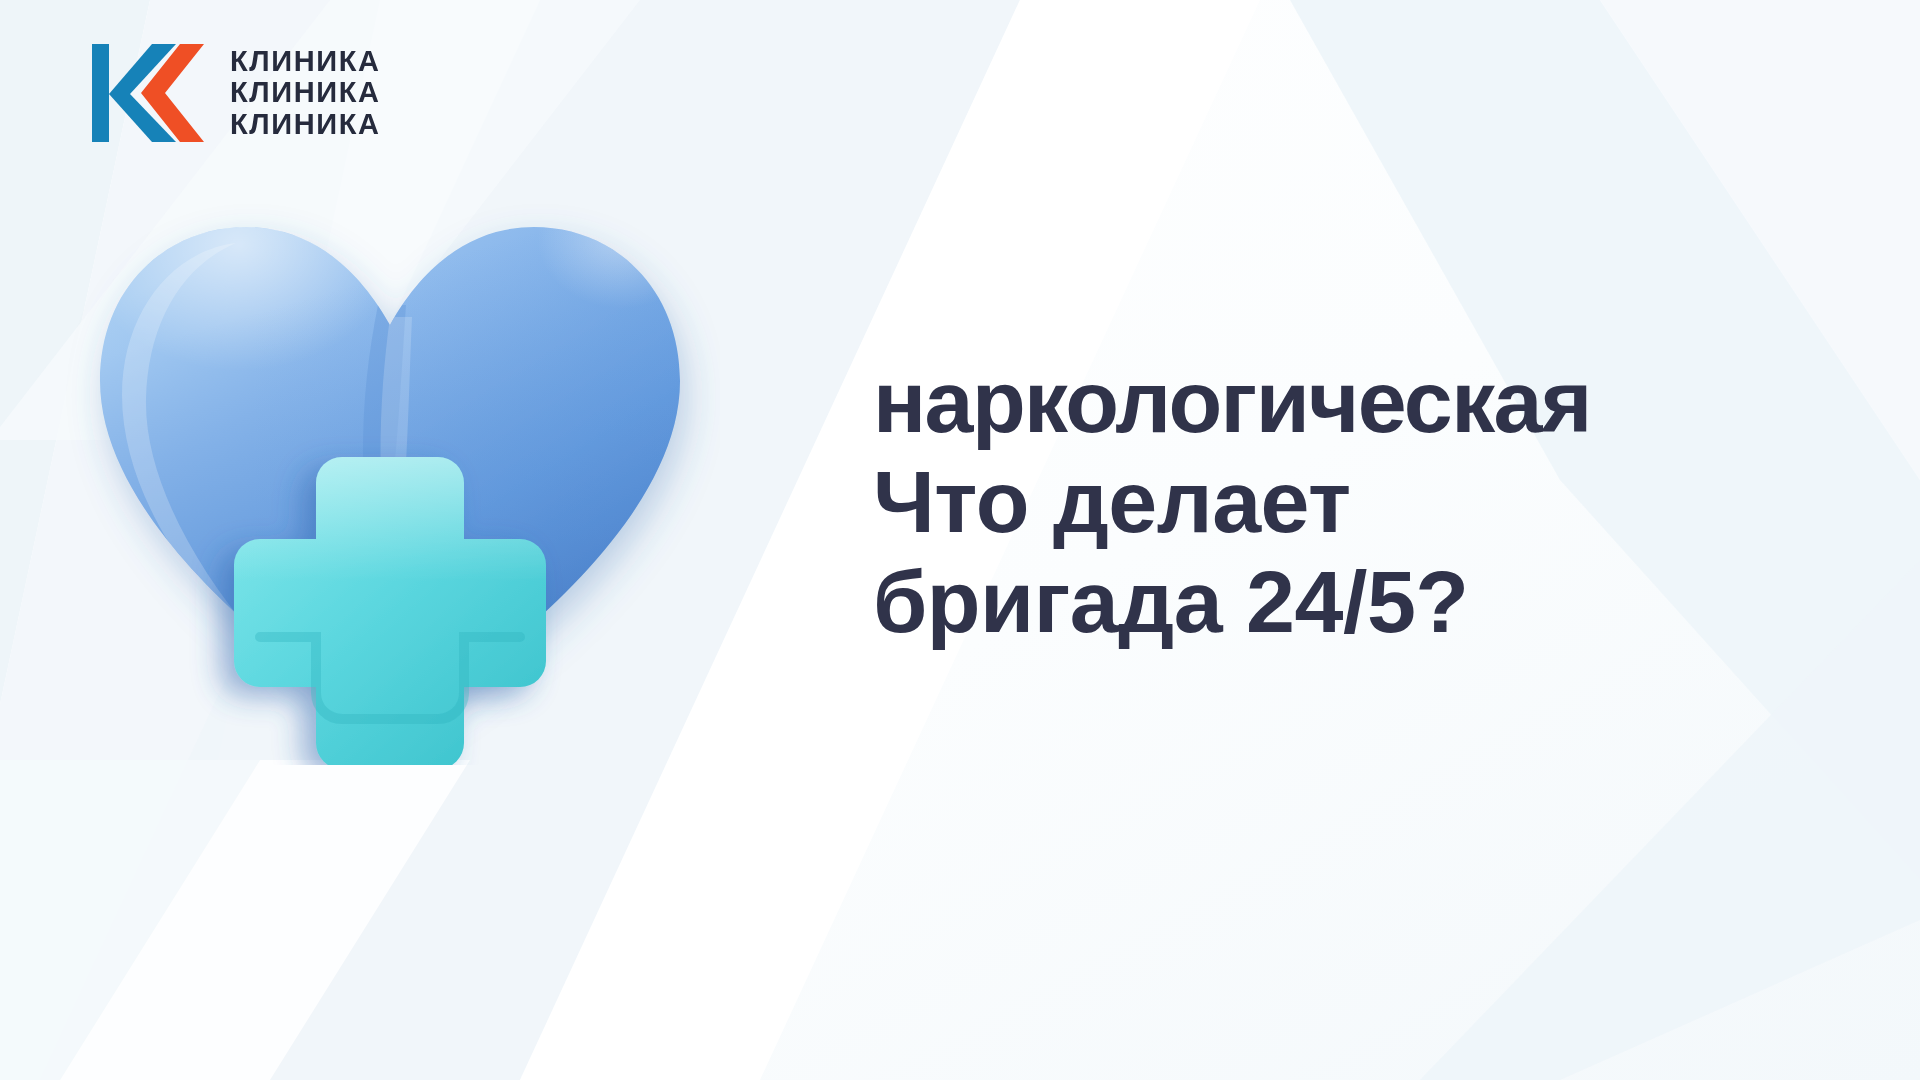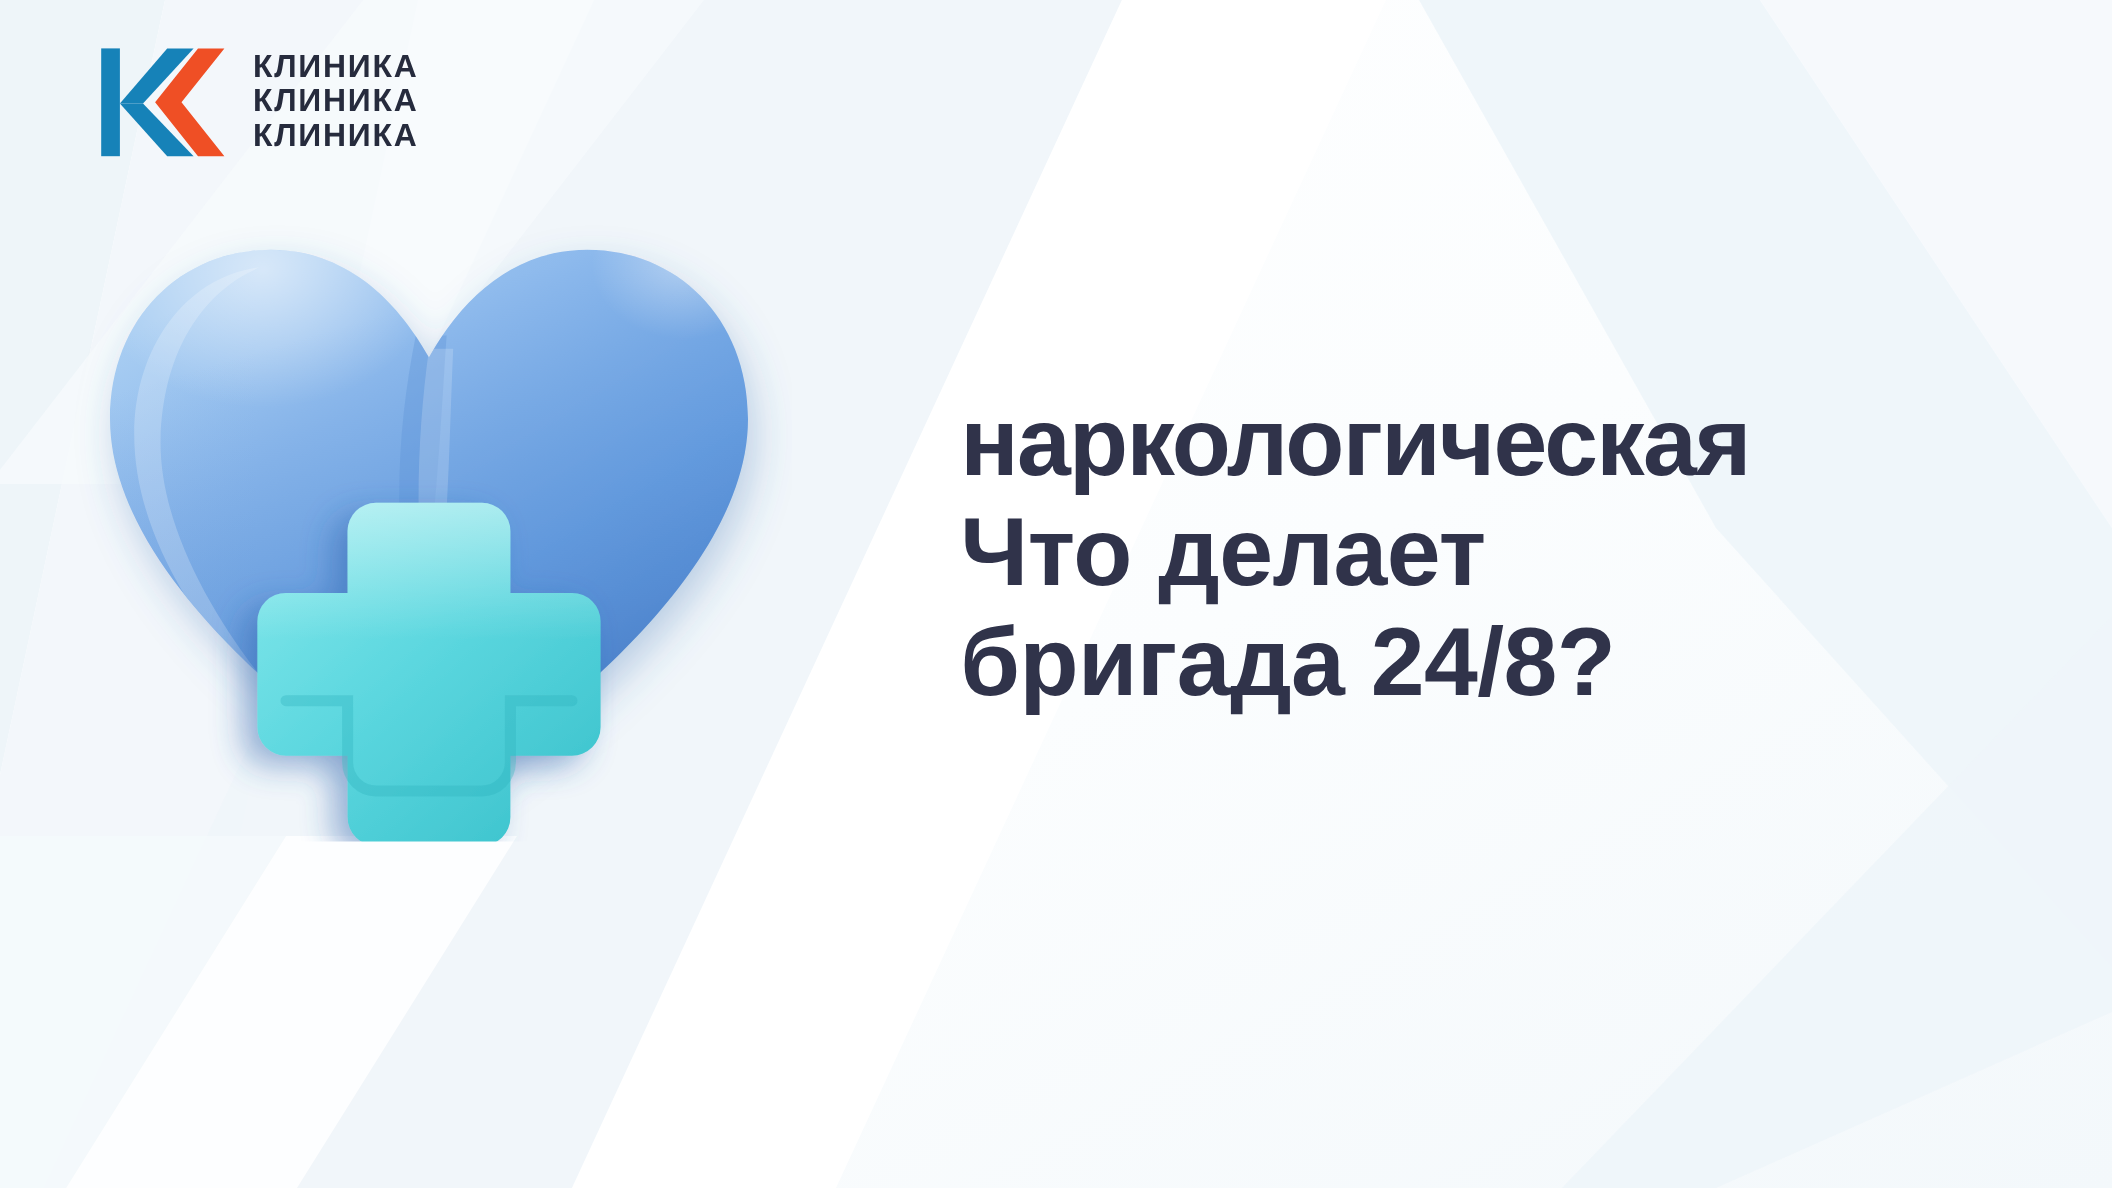--- a/index.html
+++ b/index.html
@@ -246,16 +246,16 @@
                  a26,26 0 0 1 26,-26 h56 v-56 a26,26 0 0 1 26,-26 Z" fill="url(#crossHi)"></path>
 
         <path d="M200,452 h56 v56 a26,26 0 0 0 26,26 h96 a26,26 0 0 0 26,-26 v-56 h56" fill="none" stroke="#2fb3bd" stroke-opacity="0.35" stroke-width="10" stroke-linecap="round"></path>
       </g>
     </svg>
   </div>
 
   <div id="headline">
     <div class="line l2">наркологическая</div>
     <div class="line l1">Что делает</div>
-    <div class="line l3">бригада 24/8?</div>
+    <div class="line l3">бригада 24/5?</div>
   </div>
 
 </div>
 
 </body></html>

